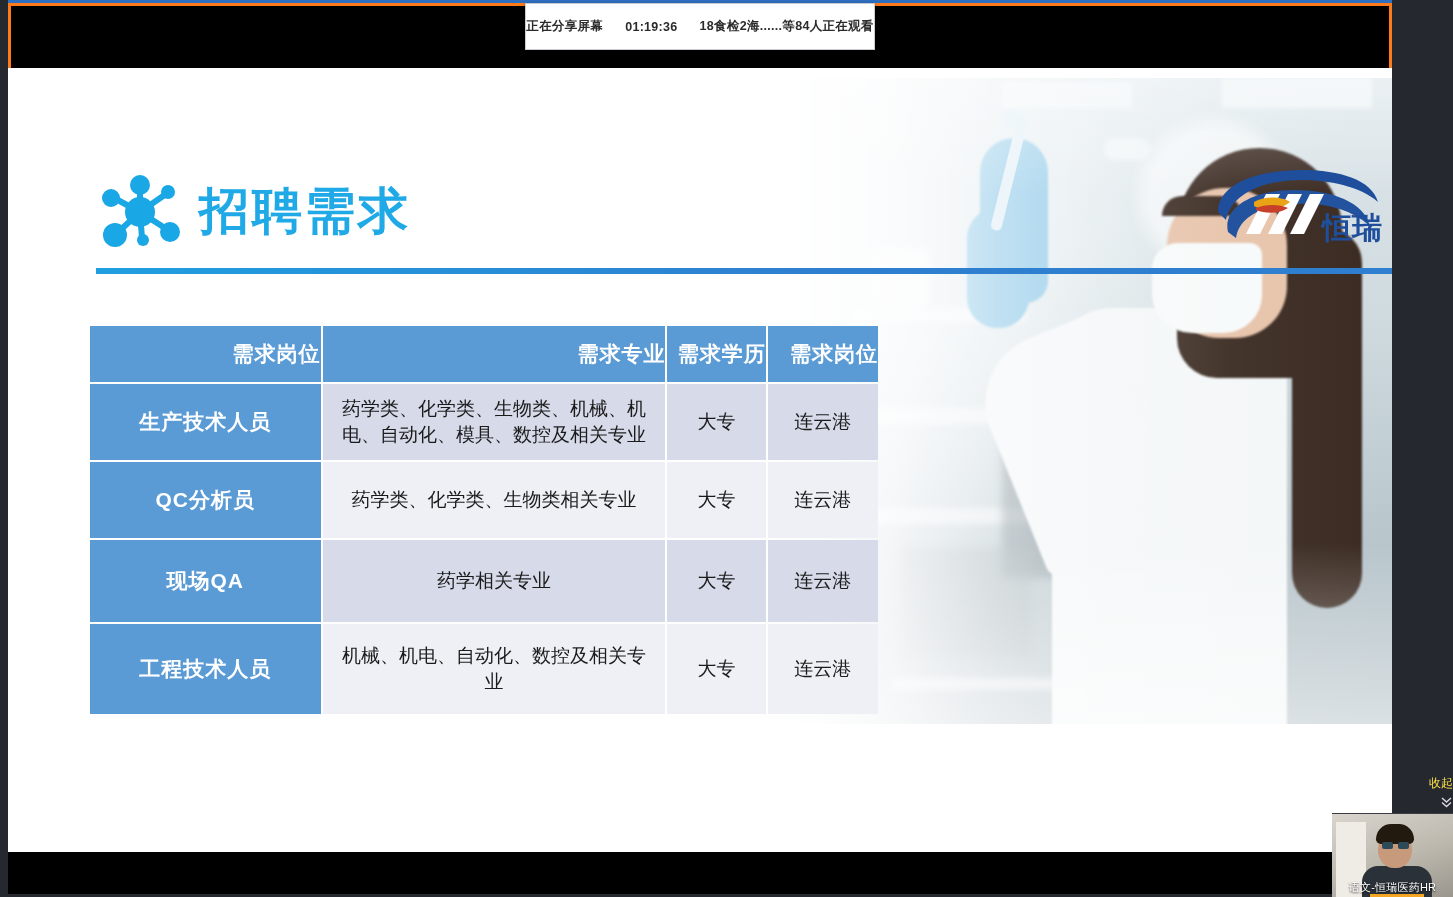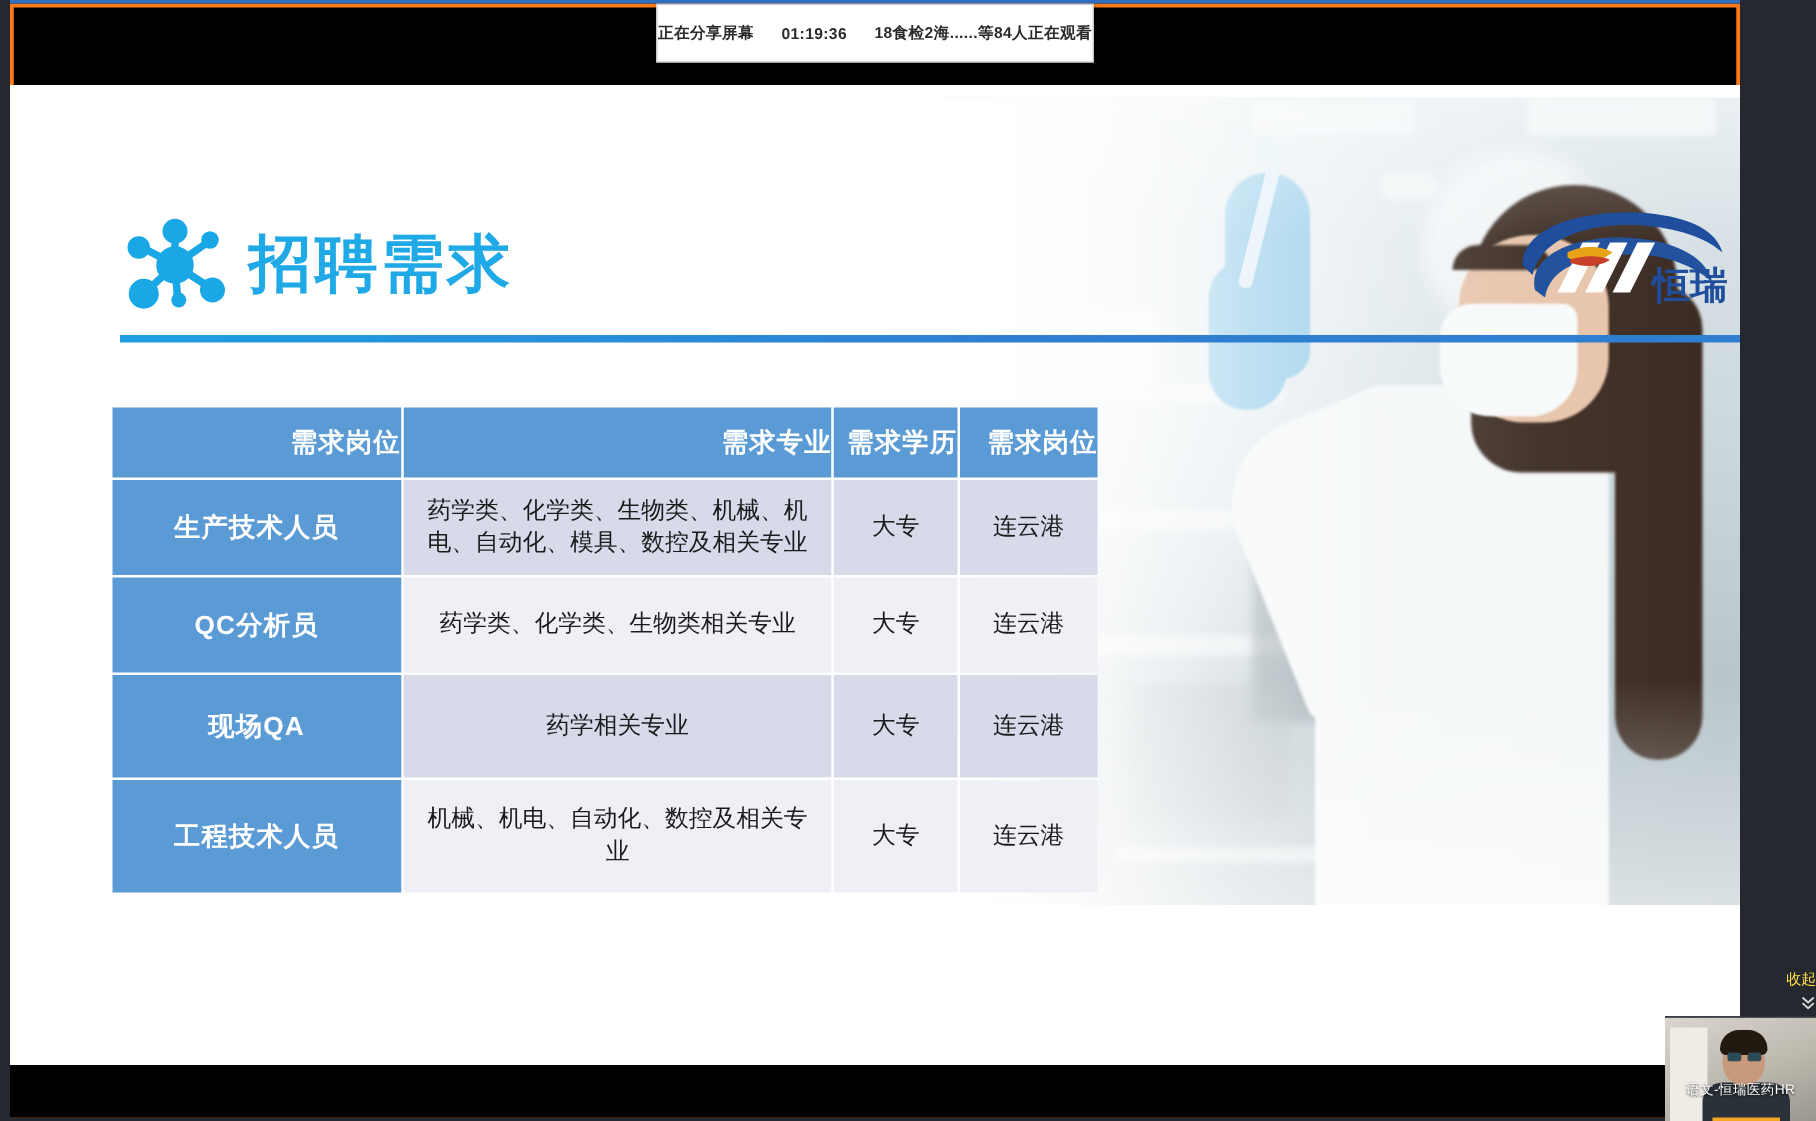--- a/index.html
+++ b/index.html
@@ -203,21 +203,21 @@
     border-top:1px solid #3a3d44;
   }
   .v-wall { position:absolute; inset:0; background:linear-gradient(160deg,#d9d5cd 0%, #bdb8ae 55%, #9b968d 100%); }
   .v-door { position:absolute; left:4px; top:8px; width:30px; height:76px; background:#efece6; }
   .v-head { position:absolute; left:46px; top:16px; width:34px; height:38px; border-radius:50% 50% 46% 46%; background:#c89a7c; }
   .v-hair { position:absolute; left:44px; top:10px; width:38px; height:20px; border-radius:19px 19px 6px 6px; background:#22190f; }
   .v-glass-l { position:absolute; left:50px; top:28px; width:11px; height:7px; background:#2d4a58; border-radius:2px; }
   .v-glass-r { position:absolute; left:66px; top:28px; width:11px; height:7px; background:#2d4a58; border-radius:2px; }
   .v-body { position:absolute; left:30px; top:52px; width:70px; height:36px; border-radius:16px 16px 0 0; background:#2b3138; }
   #self-video-label {
-    position:absolute; left:0; bottom:18px; width:100%;
+    position:absolute; left:0; bottom:2px; width:100%;
     text-align:center; color:#ffffff; font-size:11px;
     text-shadow:0 1px 2px rgba(0,0,0,.9);
     letter-spacing:.2px;
   }
   #self-video-underline {
     position:absolute; left:38px; bottom:0; width:54px; height:3px; background:#f5a623;
   }
 </style>
 </head>
 <body>

